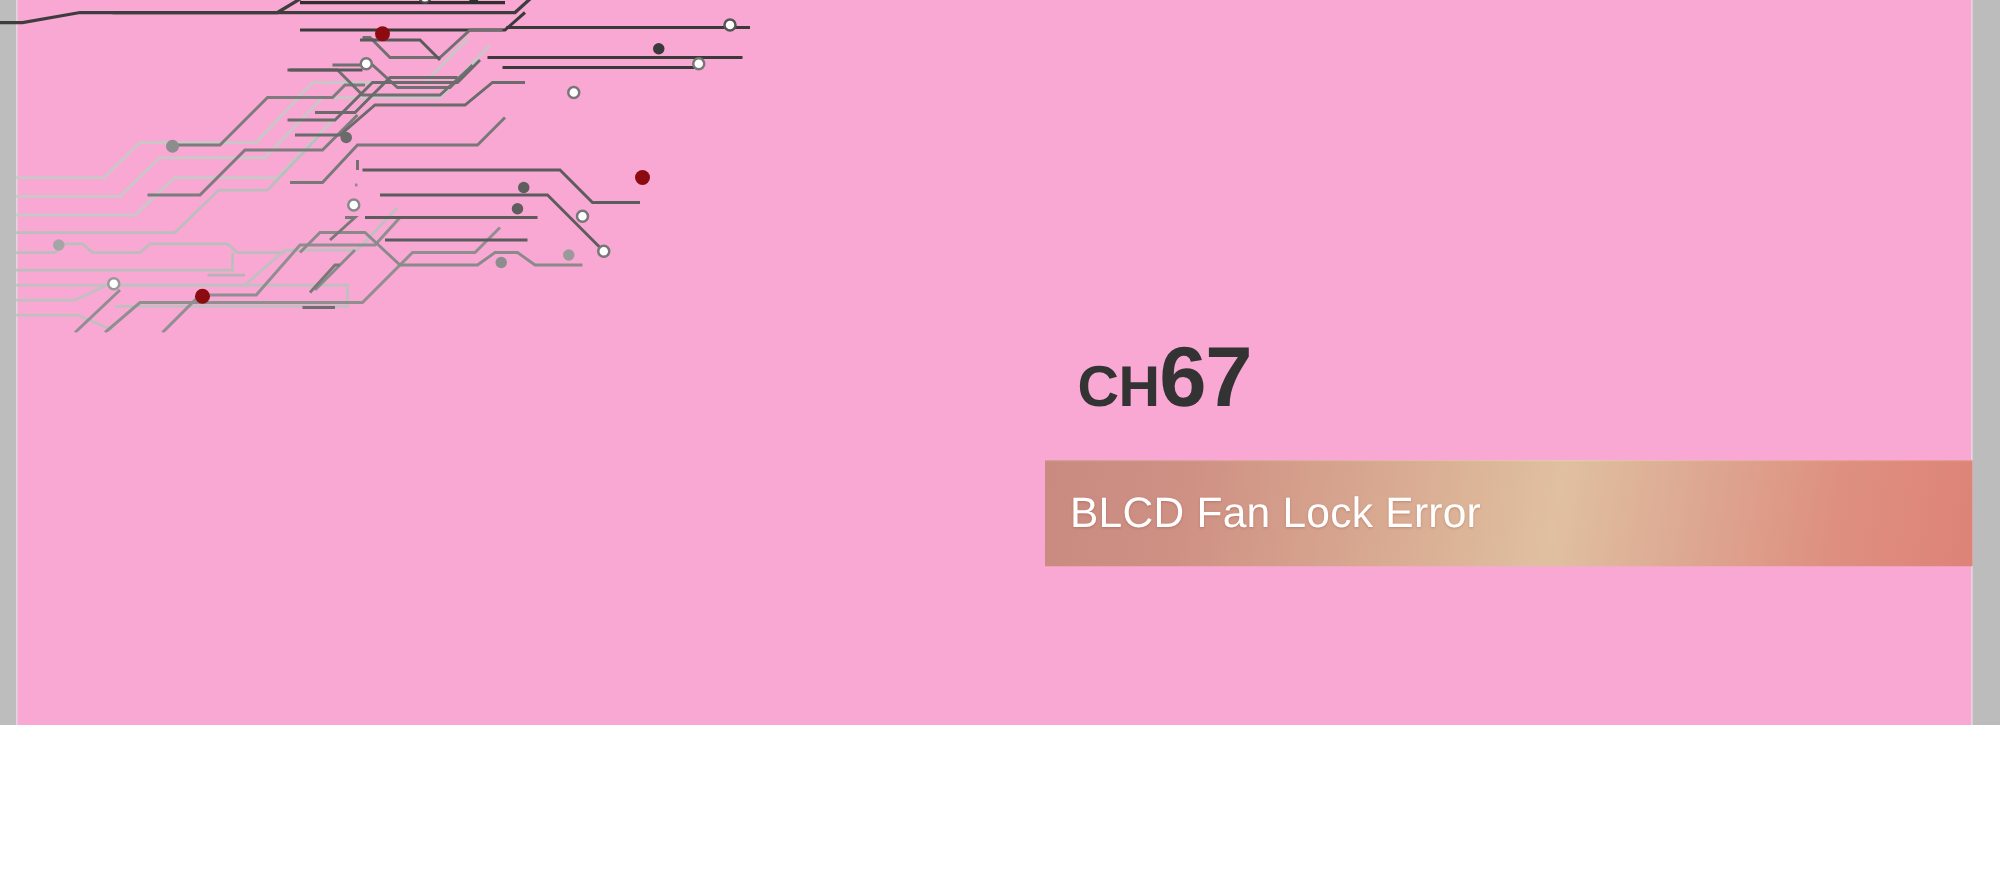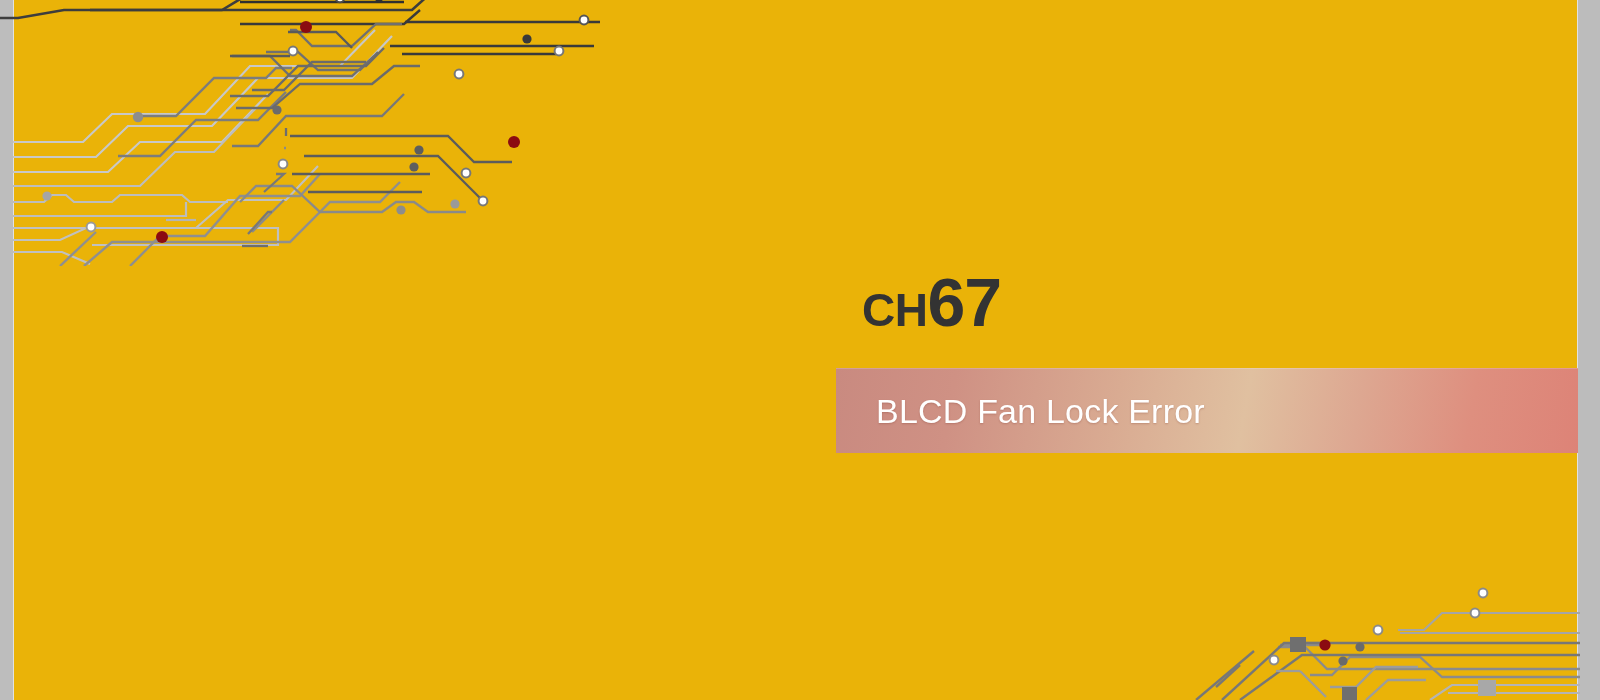--- a/index.html
+++ b/index.html
@@ -7,22 +7,22 @@
     margin: 0;
     padding: 0;
     background: #ffffff;
   }
   body {
     font-family: "Liberation Sans", sans-serif;
   }
   #slide {
     position: relative;
     width: 1600px;
-    height: 700px;
-    background: #eab308;
+    height: 580px;
+    background: #f9a8d4;
     overflow: hidden;
   }
 
   
   .edge-band {
     position: absolute;
     top: 0;
     height: 700px;
     background: #bdbdbd;
   }
@@ -90,21 +90,21 @@
                 #cf9184 16%,
                 #d9ab92 38%,
                 #e0c0a0 55%,
                 #dda791 70%,
                 #de8f7f 85%,
                 #dd8377 100%);
     box-shadow: inset 0 1px 0 rgba(255,255,255,0.18);
   }
   .banner-text {
     position: absolute;
-    left: 40px;
+    left: 20px;
     top: 50%;
     transform: translateY(-50%);
     color: #ffffff;
     font-size: 34px;
     font-weight: 400;
     letter-spacing: 0.2px;
     white-space: nowrap;
     text-shadow: 0 1px 2px rgba(120,50,40,0.28);
   }
 </style>

